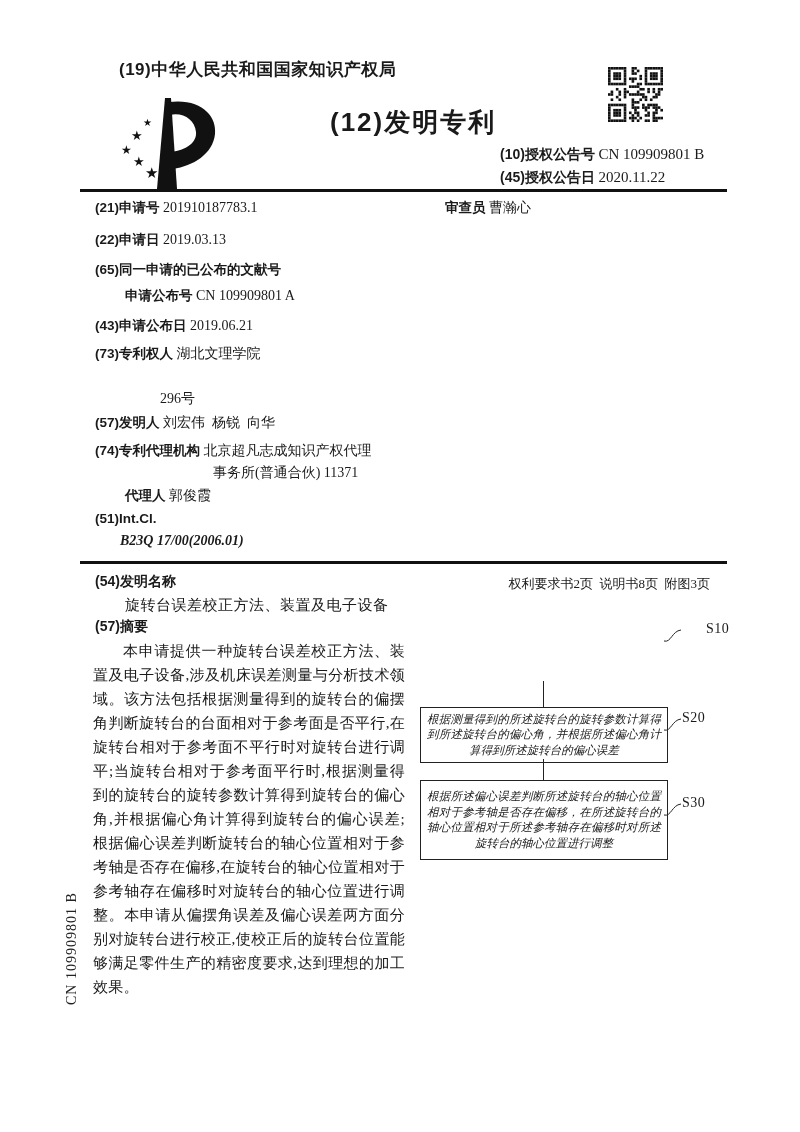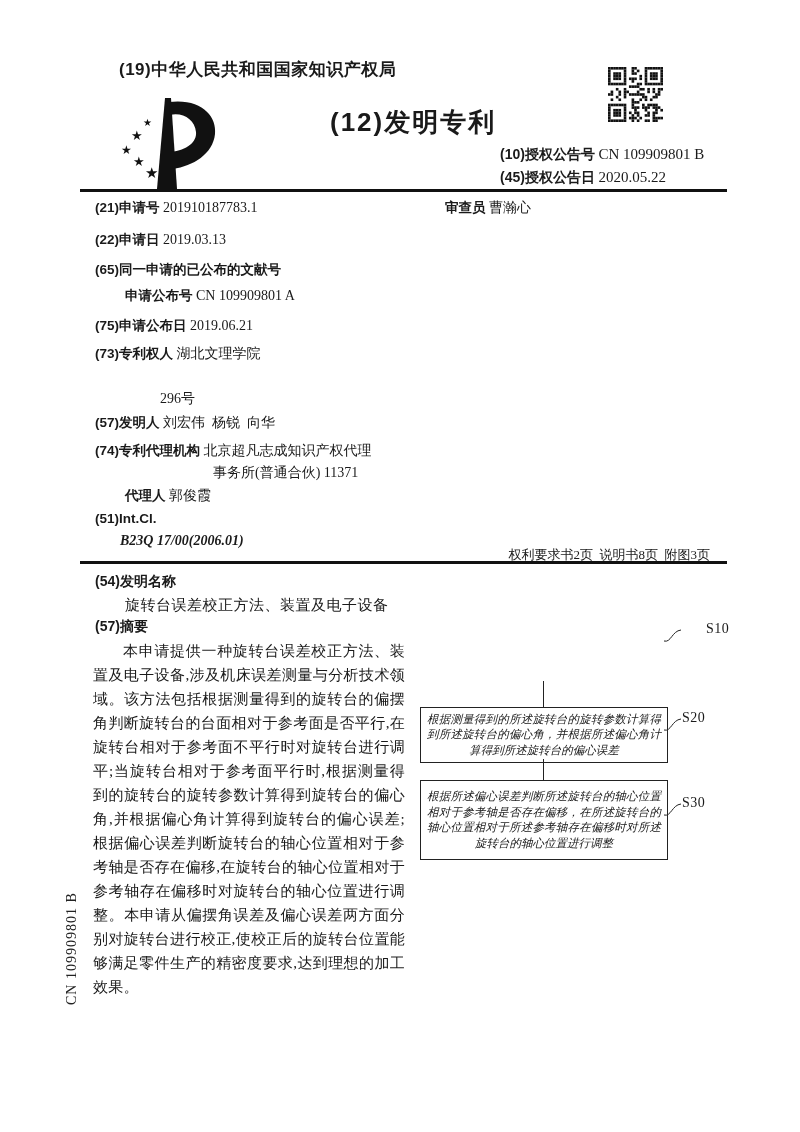--- a/index.html
+++ b/index.html
@@ -5,21 +5,21 @@
   html,body{margin:0;padding:0;background:#e8e8e8;}
   .page{
     position:relative;width:800px;height:1132px;margin:0 auto;
     background:#ffffff;overflow:hidden;
     font-family:"Liberation Serif","DejaVu Serif",serif;
     color:#1a1a1a;
   }
   .abs{position:absolute;}
   .sans{font-family:"Liberation Sans","DejaVu Sans",sans-serif;}
   .b{font-weight:bold;}
-  .pre{white-space:pre-wrap;}
+  .pre{white-space:pre-wrap;margin-top:29px;}
   .office{font-size:17px;letter-spacing:.5px;}
   .doctype{font-size:26px;letter-spacing:2px;}
   .pubrow{font-size:14px;}
   .pubrow .lbl{font-weight:bold;font-family:"Liberation Sans","DejaVu Sans",sans-serif;font-size:14px;}
   .pubrow .val{font-family:"Liberation Serif","DejaVu Serif",serif;font-size:15px;}
   .rule{background:#111;height:2.5px;}
   .row{font-size:14px;white-space:nowrap;}
   .row .lbl{font-weight:bold;font-family:"Liberation Sans","DejaVu Sans",sans-serif;font-size:13.5px;}
   .row .val{font-size:14px;}
   .intcl{font-style:italic;font-weight:bold;font-size:14px;}
@@ -269,42 +269,42 @@
       <rect x="5" y="20" width="1" height="1" fill="#111"></rect>
       <rect x="6" y="20" width="1" height="1" fill="#111"></rect>
     </svg>
 
   <div class="abs pubrow" style="left:500px;top:146px;">
     <span class="lbl">(10)授权公告号</span>
     <span class="val">CN 109909801 B</span>
   </div>
   <div class="abs pubrow" style="left:500px;top:169px;">
     <span class="lbl">(45)授权公告日</span>
-    <span class="val">2020.05.22</span>
+    <span class="val">2020.11.22</span>
   </div>
 
   <div class="abs rule" style="left:80px;top:189px;width:647px;"></div>
 
   <div class="abs row" style="left:95px;top:199px;">
     <span class="lbl">(21)申请号</span>
     <span class="val">201910187783.1</span>
   </div>
   <div class="abs row" style="left:95px;top:231px;">
     <span class="lbl">(22)申请日</span>
     <span class="val">2019.03.13</span>
   </div>
   <div class="abs row" style="left:95px;top:261px;">
     <span class="lbl">(65)同一申请的已公布的文献号</span>
   </div>
   <div class="abs row" style="left:125px;top:287px;">
     <span class="lbl">申请公布号</span>
     <span class="val">CN 109909801 A</span>
   </div>
   <div class="abs row" style="left:95px;top:317px;">
-    <span class="lbl">(75)申请公布日</span>
+    <span class="lbl">(43)申请公布日</span>
     <span class="val">2019.06.21</span>
   </div>
   <div class="abs row" style="left:95px;top:345px;">
     <span class="lbl">(73)专利权人</span>
     <span class="val">湖北文理学院</span>
   </div>
   <div class="abs row" style="left:160px;top:390px;">
     <span class="val">296号</span>
   </div>
   <div class="abs row" style="left:95px;top:414px;">

